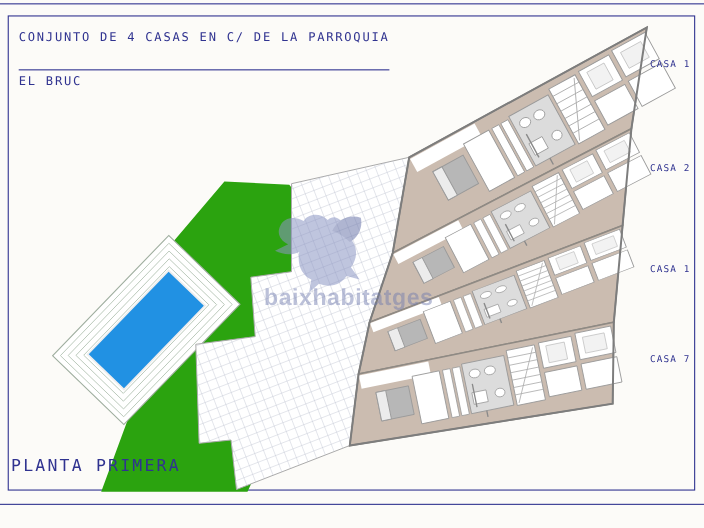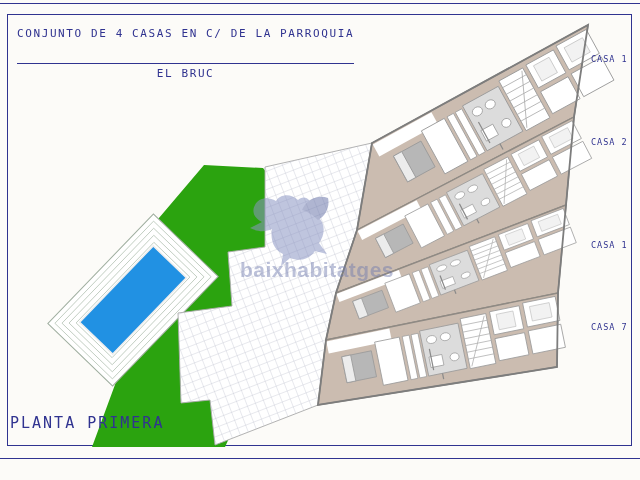--- a/index.html
+++ b/index.html
@@ -14,25 +14,25 @@
   .outer-line.bottom{top:458px;}
   .inner-frame{
     position:absolute;left:7px;top:14px;width:625px;height:432px;
     border:1.4px solid var(--ink);box-sizing:border-box;pointer-events:none;
   }
   .title-block{position:absolute;left:17px;top:20px;line-height:1.5;}
   .project-title{
     display:inline-block;font-size:11px;letter-spacing:1.6px;
     border-bottom:1.3px solid var(--ink);padding-bottom:20px;white-space:nowrap;
   }
-  .location{font-size:11px;letter-spacing:1.6px;margin-top:2px;text-align:center;}
+  .location{font-size:11px;letter-spacing:1.6px;margin-top:2px;}
   .floor-label{position:absolute;left:10px;top:414px;font-size:15px;letter-spacing:2px;}
   .house-label{position:absolute;left:591px;font-size:8.5px;letter-spacing:1px;white-space:nowrap;}
   .house-label.h1{top:54px;}
-  .house-label.h2{top:137px;}
+  .house-label.h2{top:148px;}
   .house-label.h3{top:240px;}
   .house-label.h4{top:322px;}
   svg{position:absolute;left:0;top:0;}
   .wm-text{
     font-family:"Liberation Sans","DejaVu Sans",sans-serif;
     font-weight:bold;letter-spacing:.5px;
   }
 </style>
 </head>
 <body>

